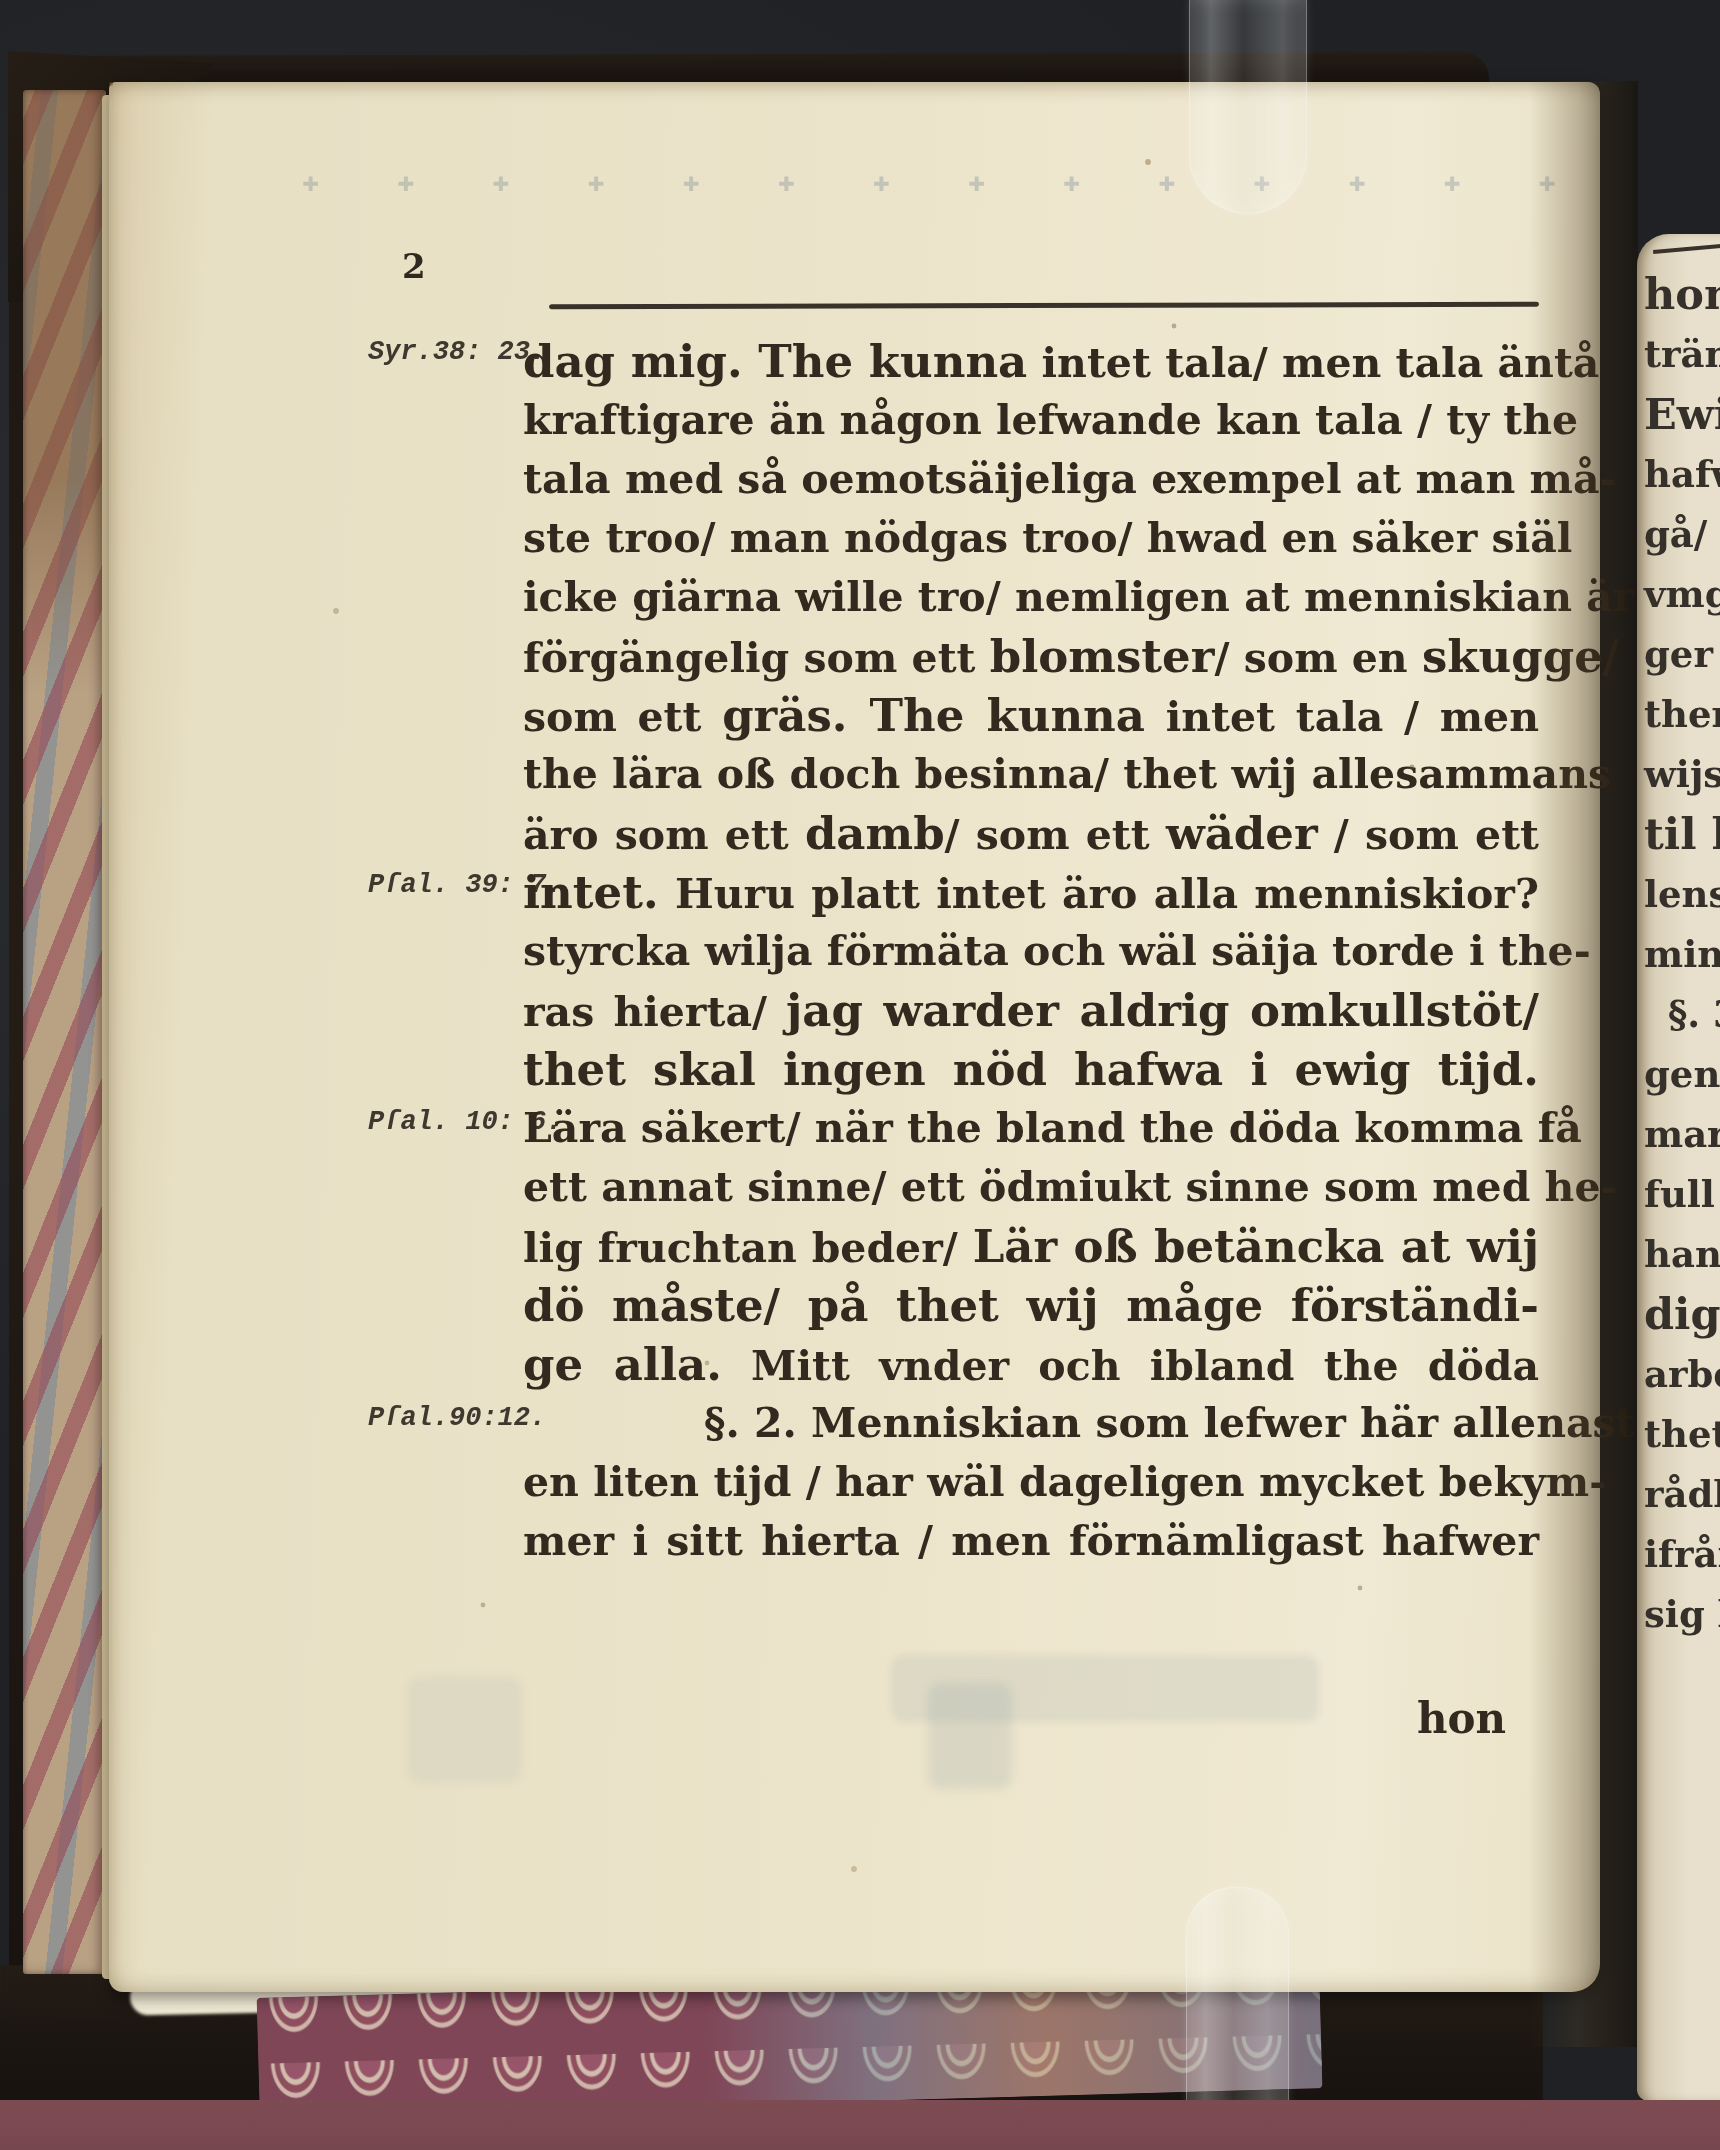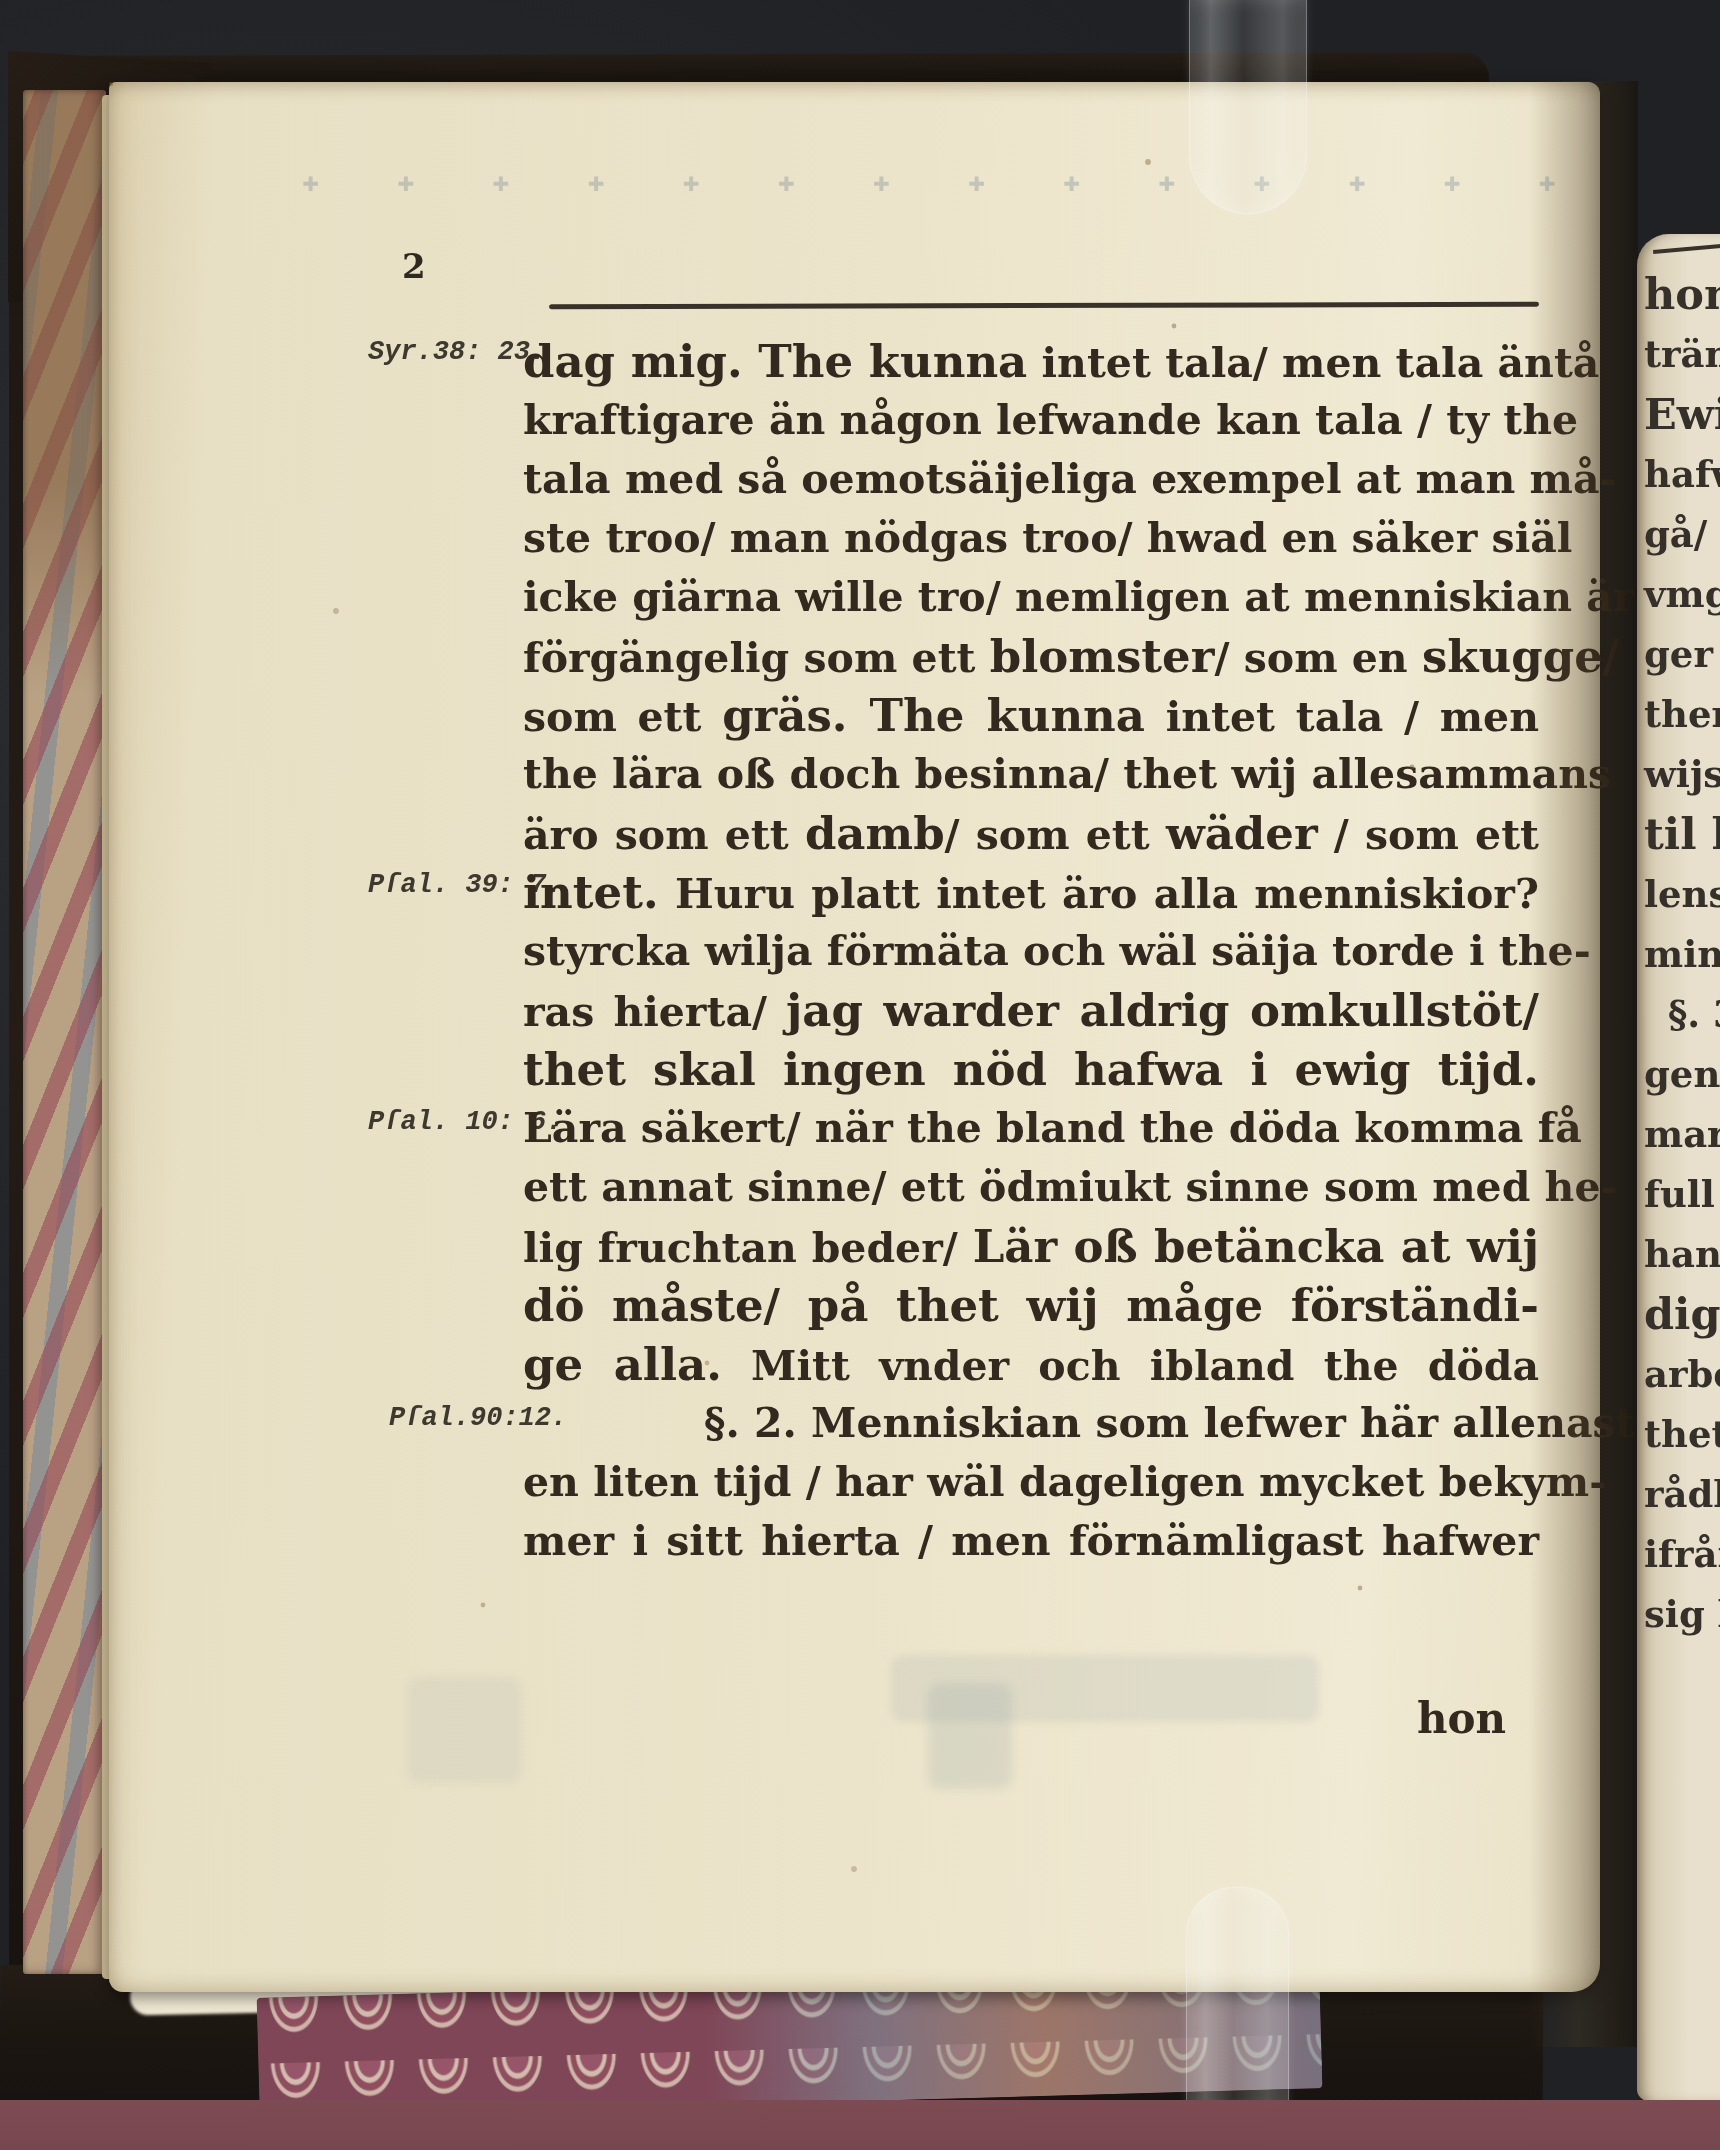--- a/index.html
+++ b/index.html
@@ -137,21 +137,21 @@
 
   <div class="page">
     <div class="ornament-row">✚ ✚ ✚ ✚ ✚ ✚ ✚ ✚ ✚ ✚ ✚ ✚ ✚ ✚</div>
     <div class="pageno">2</div>
     <div class="head-rule"></div>
 
     <div class="mnotes">
         <div class="mnote" style="top: 255px;">Syr.38: 23.</div>
         <div class="mnote" style="top: 788px;">Pſal. 39: 7.</div>
         <div class="mnote" style="top: 1025px;">Pſal. 10: 6.</div>
-        <div class="mnote" style="top: 1321px; margin-left: 21px;">Pſal.90:12.</div>
+        <div class="mnote" style="top: 1321px;">Pſal.90:12.</div>
       </div>
     <div class="body-lines">
         <div class="line"><span class="em">dag mig. The kunna</span><span class="rg"> intet tala/ men tala äntå</span></div>
         <div class="line"><span class="rg">kraftigare än någon lefwande kan tala / ty the</span></div>
         <div class="line"><span class="rg">tala med så oemotsäijeliga exempel at man må-</span></div>
         <div class="line"><span class="rg">ste troo/ man nödgas troo/ hwad en säker siäl</span></div>
         <div class="line"><span class="rg">icke giärna wille tro/ nemligen at menniskian är</span></div>
         <div class="line"><span class="rg">förgängelig som ett </span><span class="em">blomster</span><span class="rg">/ som en </span><span class="em">skugge/</span></div>
         <div class="line"><span class="rg">som ett </span><span class="em">gräs. The kunna</span><span class="rg"> intet tala / men</span></div>
         <div class="line"><span class="rg">the lära oß doch besinna/ thet wij allesammans</span></div>

